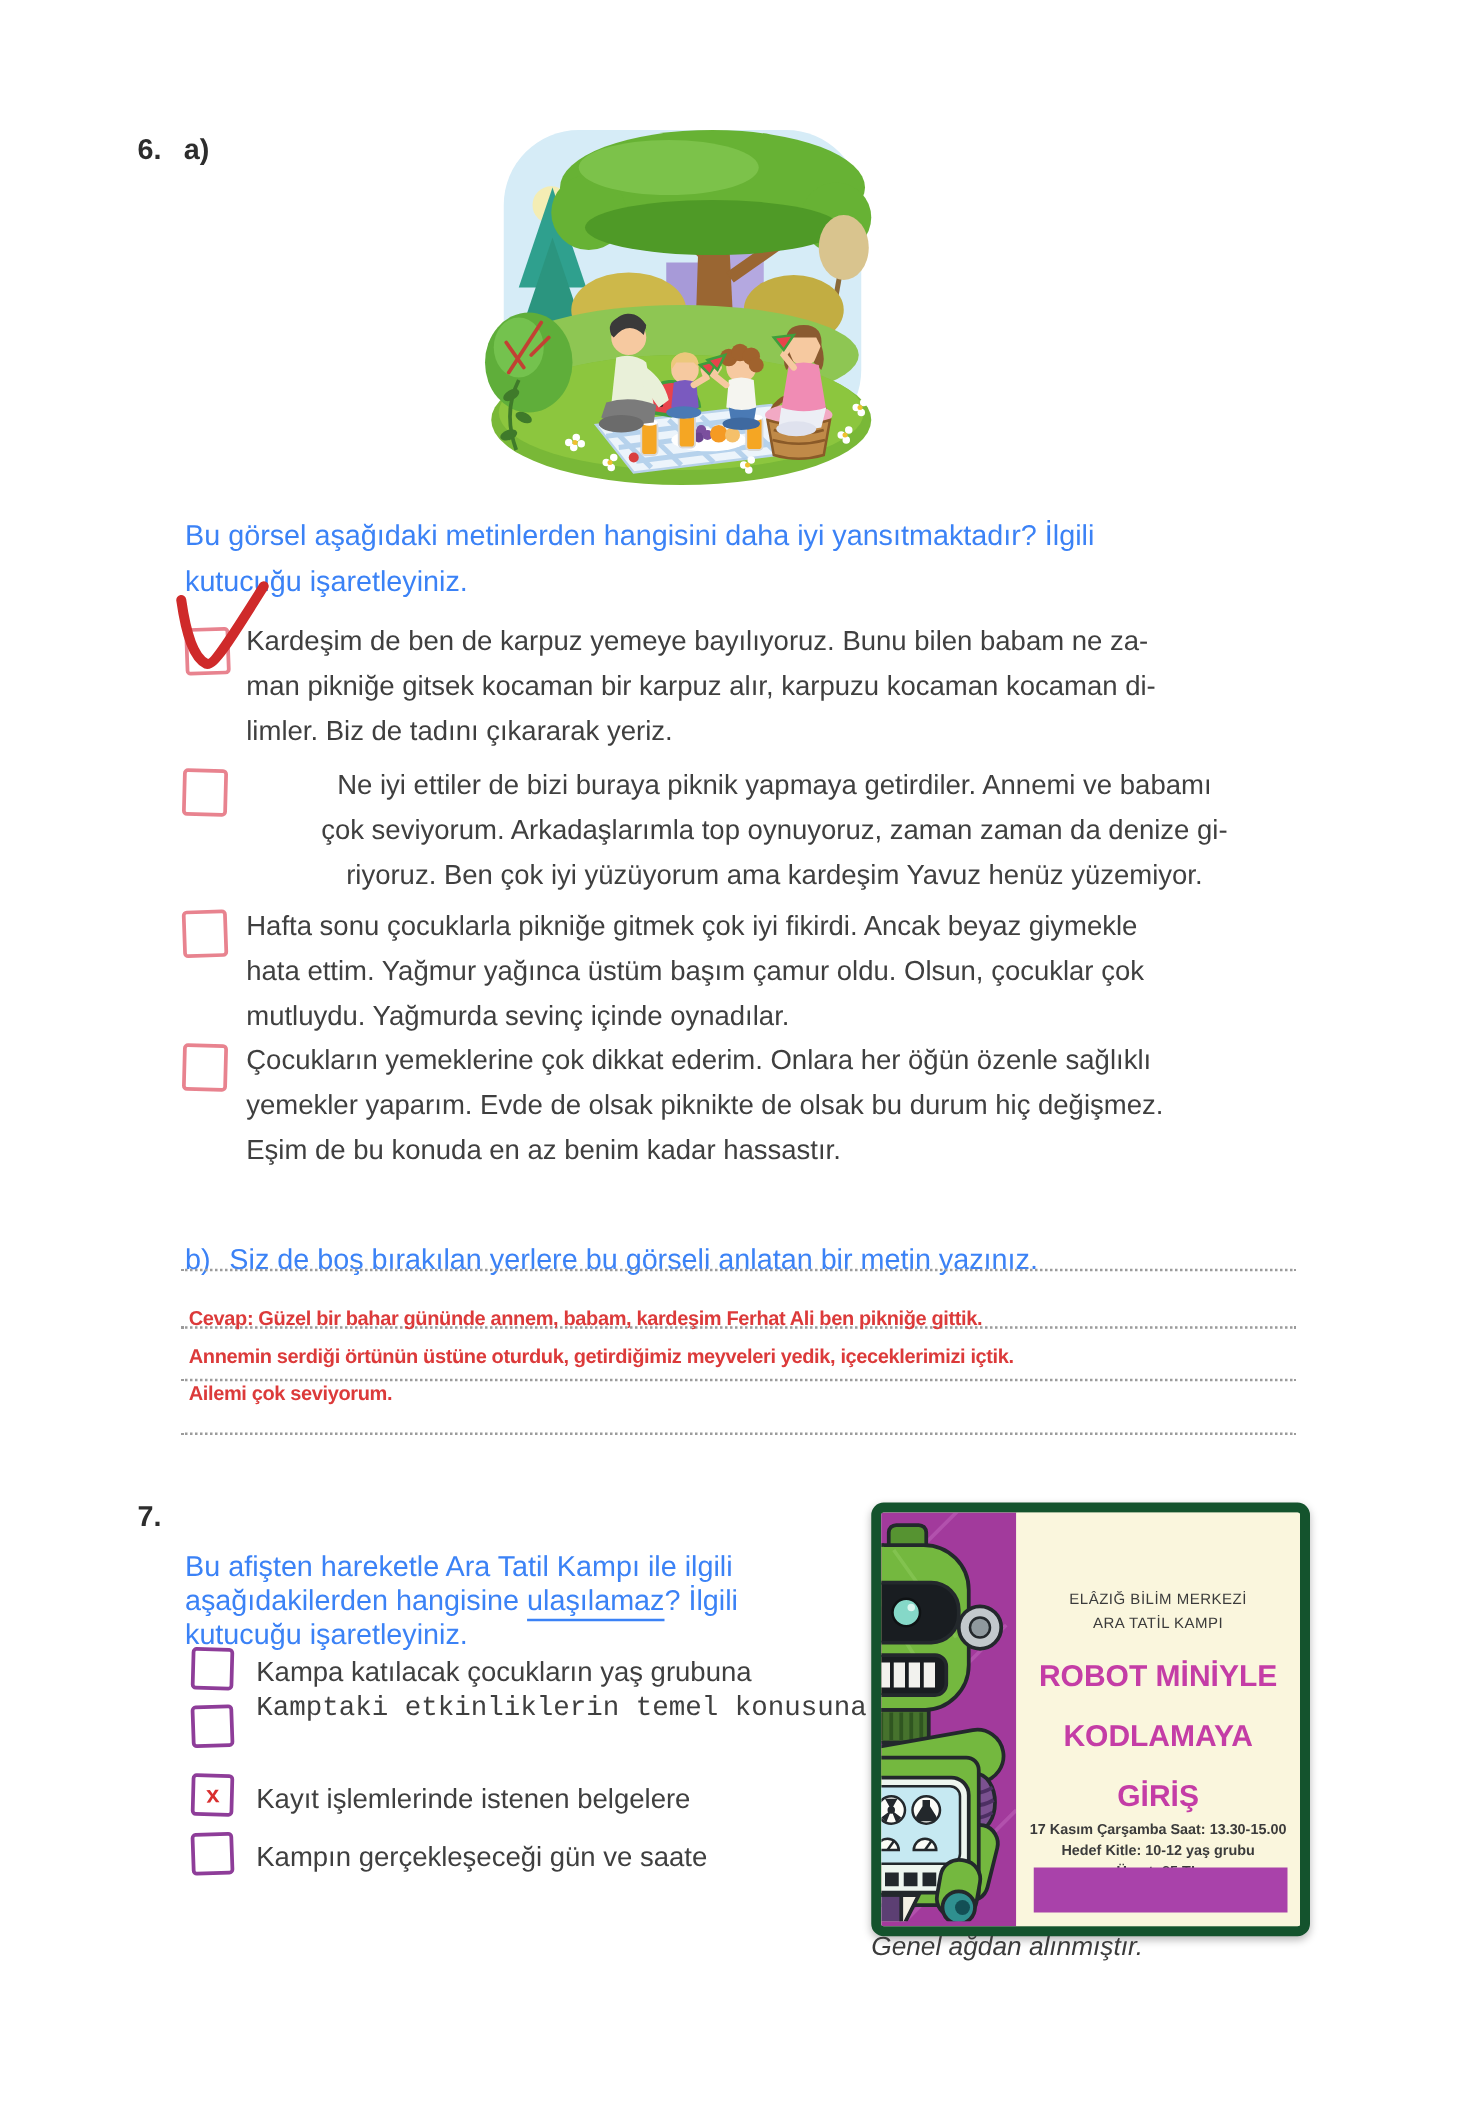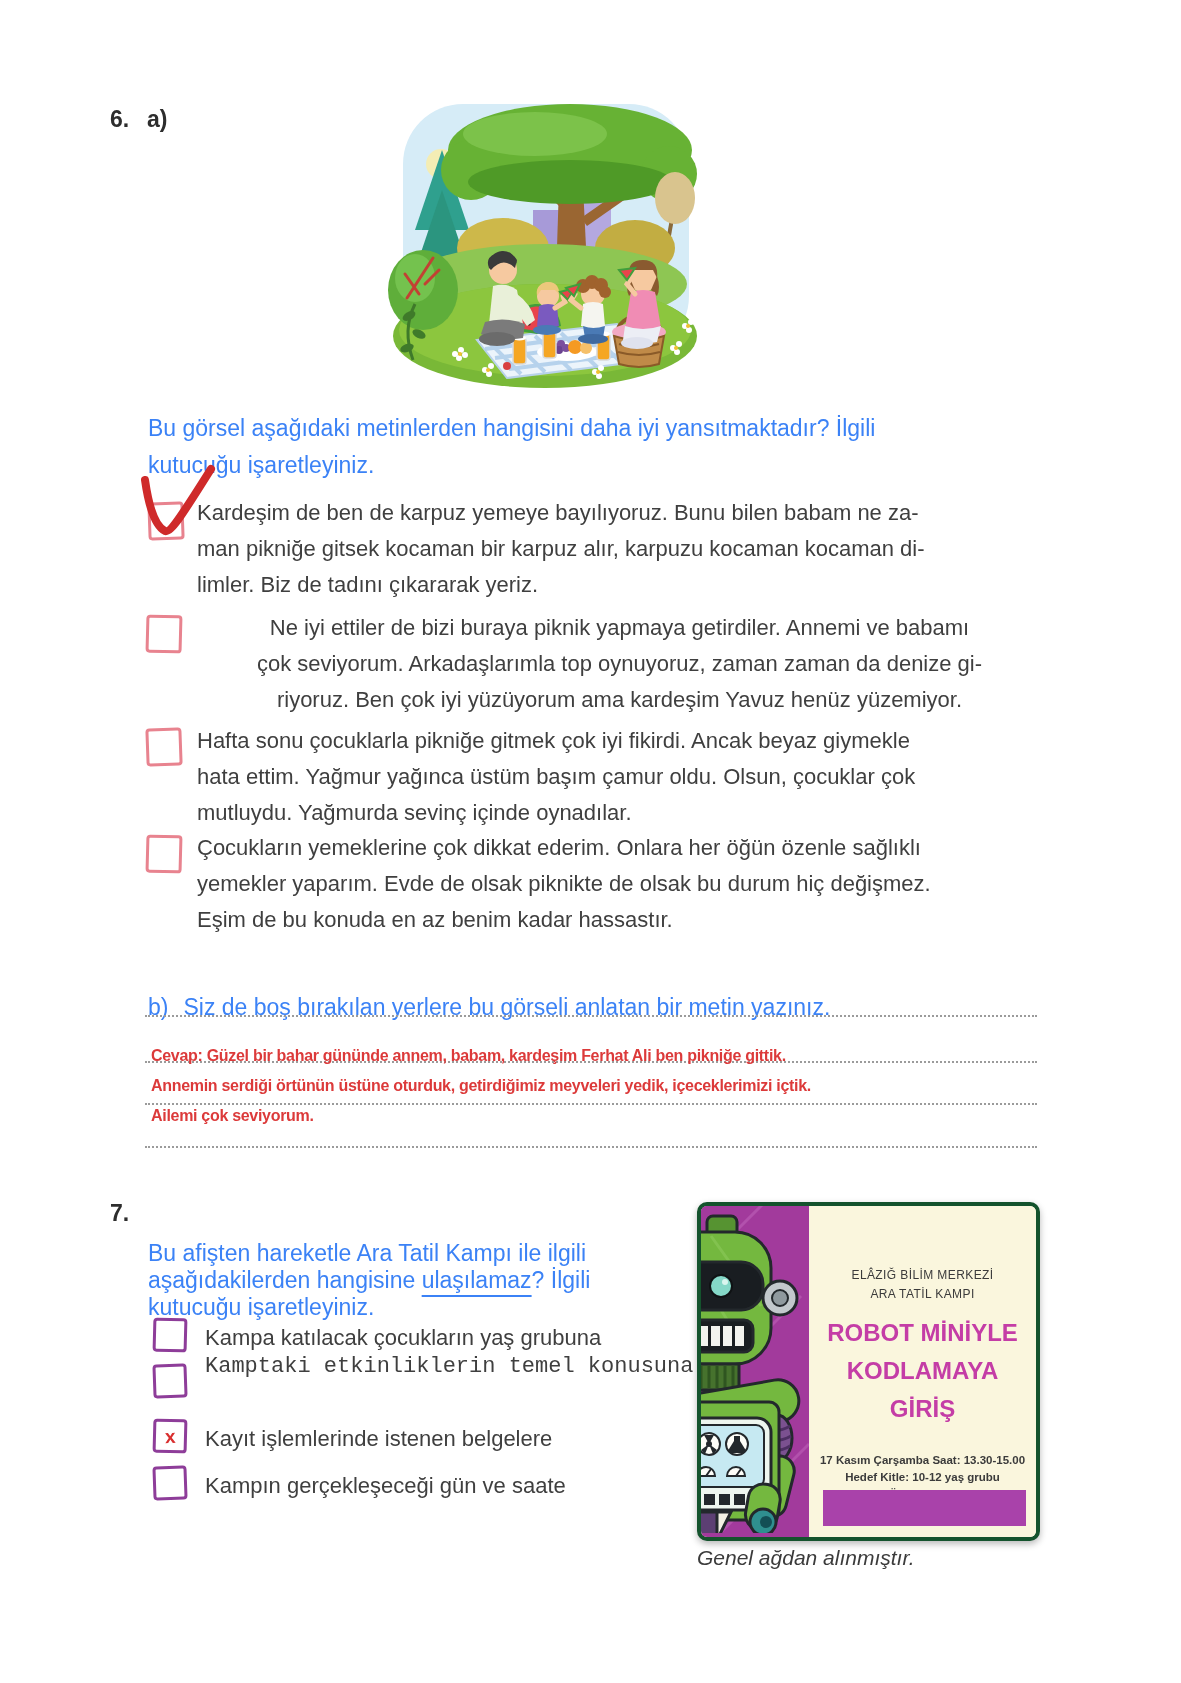--- a/index.html
+++ b/index.html
@@ -18,30 +18,30 @@
   .rot-a{transform:rotate(-2deg);}
   .rot-b{transform:rotate(1.5deg);}
   .dotted{height:0;border-top:2px dotted #9b9b9b;}
   .answer-red{font-size:16px;font-weight:bold;color:#dc3a3a;line-height:30px;
               letter-spacing:-0.3px;white-space:pre-line;}
   .underlined{text-decoration:underline;text-decoration-thickness:2px;text-underline-offset:7px;}
   .xmark{font-size:19px;font-weight:bold;color:#d92f2f;transform:rotate(-4deg);line-height:1;}
   
   .poster{
     left:697px;top:1202px;width:335px;height:331px;
-    border:4px solid #14532d;border-radius:10px;overflow:hidden;
+    border:8px solid #14532d;border-radius:10px;overflow:hidden;
     display:flex;background:#faf6dd;box-shadow:0 3px 7px rgba(0,0,0,.28);
   }
   .poster-left{width:108px;flex:0 0 108px;background:#a23a9c;position:relative;}
   .poster-left svg{position:absolute;left:0;top:0;}
   .poster-right{flex:1;position:relative;background:#faf6dd;}
   .poster-org{position:absolute;top:60px;left:0;right:0;text-align:center;
     font-size:12px;color:#3b3b3b;line-height:19px;letter-spacing:.4px;white-space:pre-line;}
   .poster-title{position:absolute;top:108px;left:0;right:0;text-align:center;
-    font-size:24px;font-weight:bold;color:#c43da6;line-height:38px;white-space:pre-line;}
+    font-size:24px;font-weight:bold;color:#c43da6;line-height:48px;white-space:pre-line;}
   .poster-details{position:absolute;top:230px;left:0;right:0;text-align:center;
     font-size:11.5px;font-weight:bold;color:#3b3b3b;line-height:17px;white-space:pre-line;margin-top:16px;}
   .poster-banner{position:absolute;top:284px;left:14px;right:10px;height:36px;background:#a942aa;}
   .caption{font-size:21px;font-style:italic;color:#3b3b3b;text-align:left;}
   .pagenum{font-size:23px;color:#2f2f2f;text-align:center;}
 </style>
 </head>
 <body>
 
 <div id="page">

